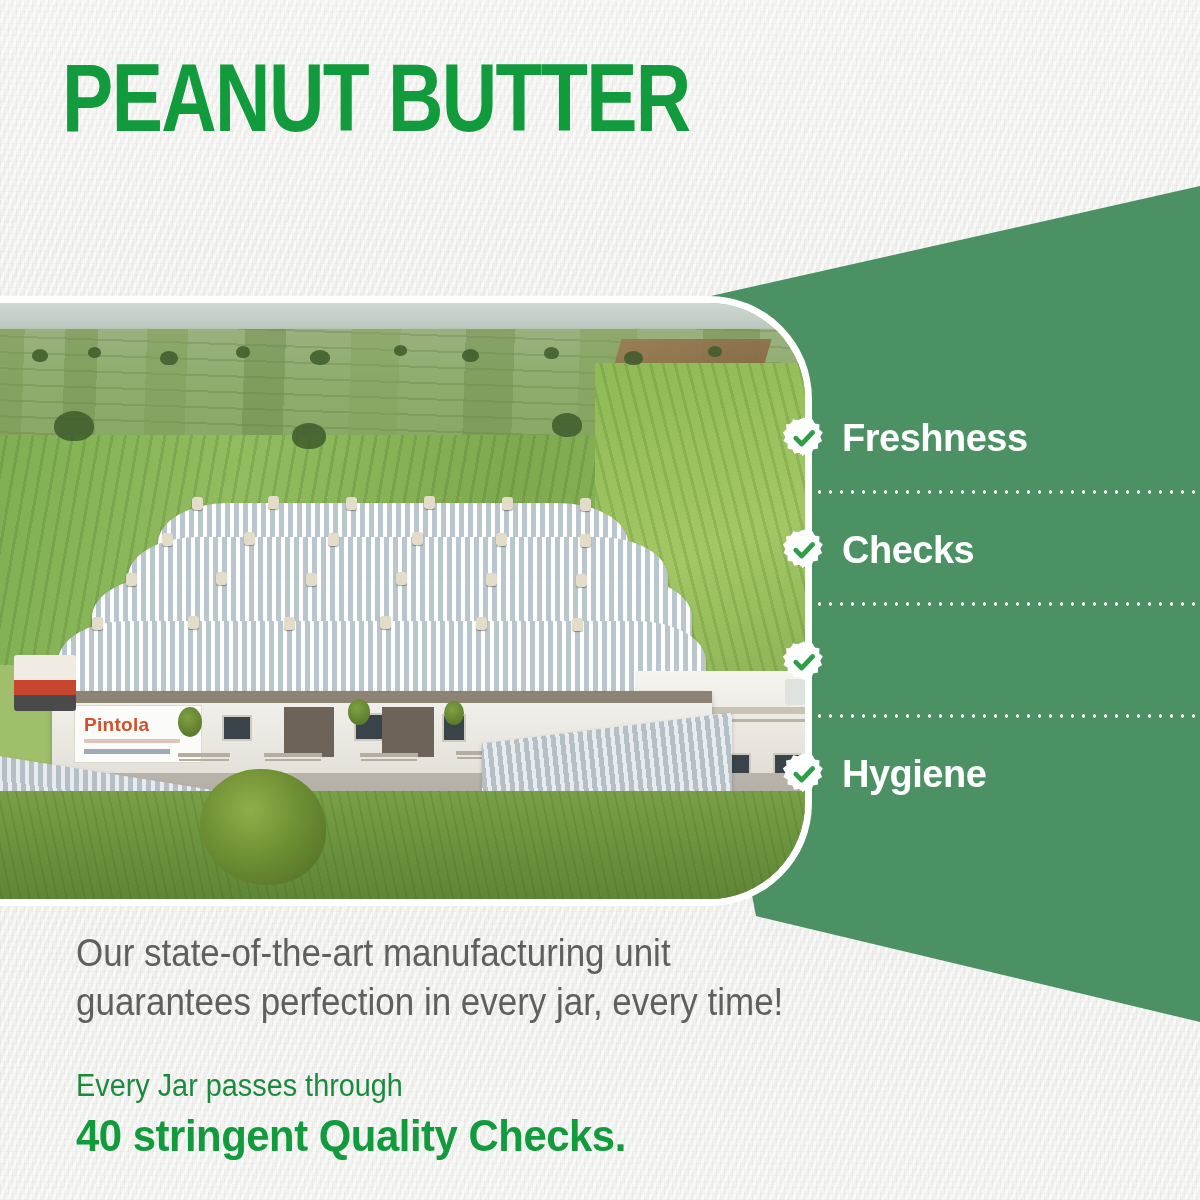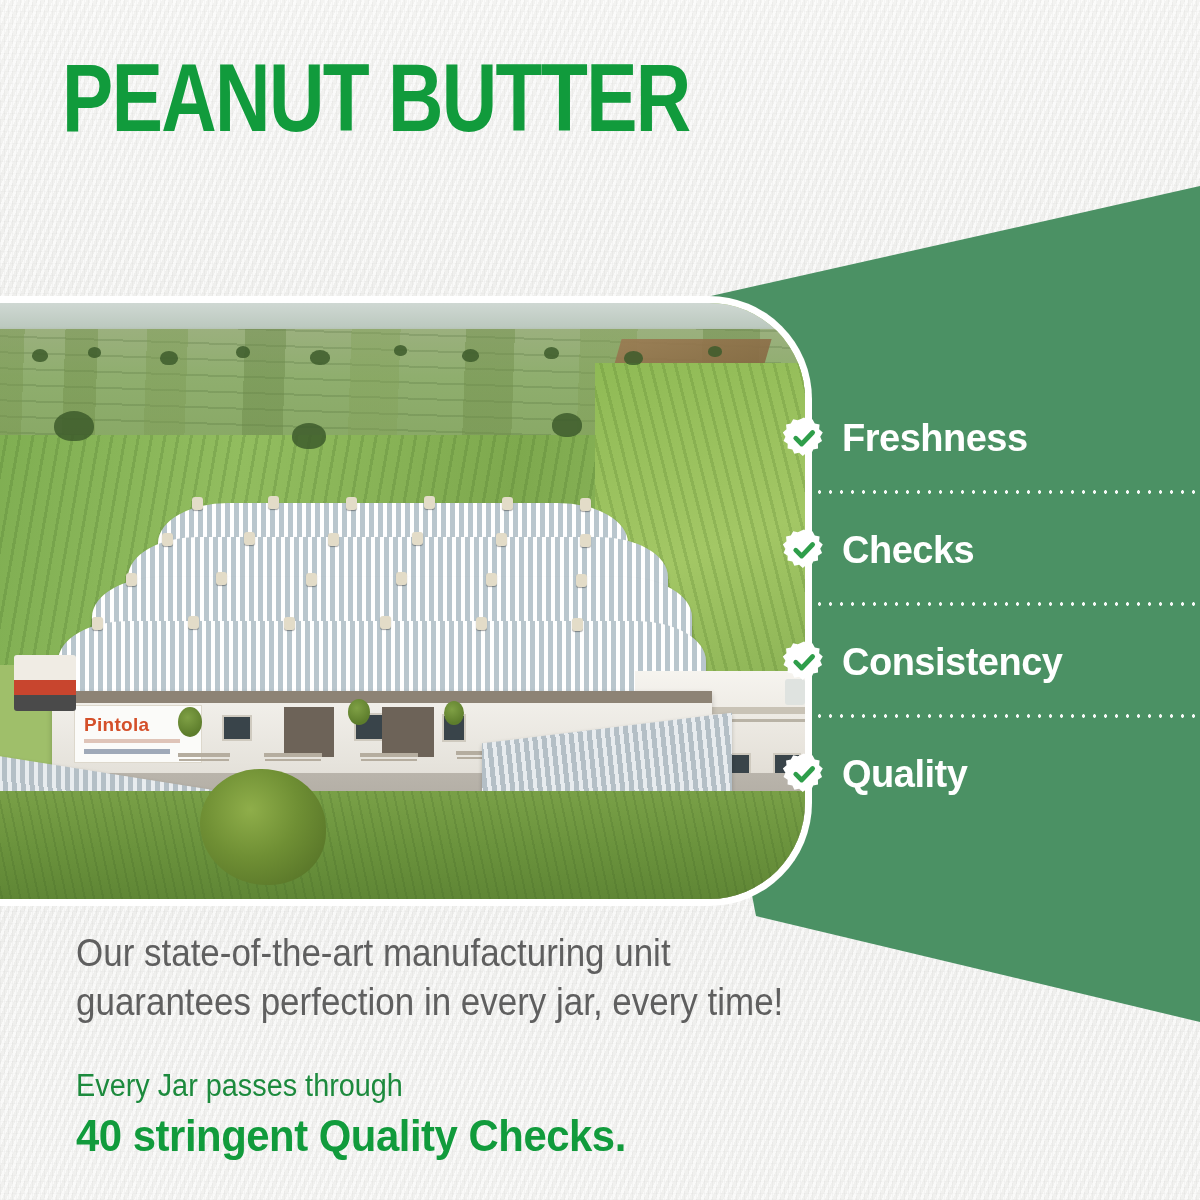--- a/index.html
+++ b/index.html
@@ -523,32 +523,31 @@
       <span class="divider"></span>
     </div>
 
     <div class="feature-row">
       <span class="badge">
         <svg viewBox="0 0 48 48" aria-hidden="true">
           <path fill="#ffffff" d="M24 1.5l4.1 3.2 5.1-1.2 2.6 4.6 5.2 1.1-0.5 5.3 4 3.5-2.8 4.5 2 4.9-4.5 2.8 0.1 5.3-5.2 1-2.2 4.8-5.2-1.1-4.0 3.4-4.0-3.4-5.2 1.1-2.2-4.8-5.2-1 0.1-5.3-4.5-2.8 2-4.9-2.8-4.5 4-3.5-0.5-5.3 5.2-1.1 2.6-4.6 5.1 1.2z"></path>
           <path fill="none" stroke="#2e9e4a" stroke-width="5.2" stroke-linecap="round" stroke-linejoin="round" d="M15 24.2l6.4 6.4L33.4 18"></path>
         </svg>
       </span>
-      <span class="feature-label">Consistency</span>
       <span class="divider"></span>
     </div>
 
     <div class="feature-row">
       <span class="badge">
         <svg viewBox="0 0 48 48" aria-hidden="true">
           <path fill="#ffffff" d="M24 1.5l4.1 3.2 5.1-1.2 2.6 4.6 5.2 1.1-0.5 5.3 4 3.5-2.8 4.5 2 4.9-4.5 2.8 0.1 5.3-5.2 1-2.2 4.8-5.2-1.1-4.0 3.4-4.0-3.4-5.2 1.1-2.2-4.8-5.2-1 0.1-5.3-4.5-2.8 2-4.9-2.8-4.5 4-3.5-0.5-5.3 5.2-1.1 2.6-4.6 5.1 1.2z"></path>
           <path fill="none" stroke="#2e9e4a" stroke-width="5.2" stroke-linecap="round" stroke-linejoin="round" d="M15 24.2l6.4 6.4L33.4 18"></path>
         </svg>
       </span>
-      <span class="feature-label">Quality</span>
+      <span class="feature-label">Hygiene</span>
     </div>
 
   </div>
 
   <div class="body-copy">
     <div class="body-line">Our state-of-the-art manufacturing unit</div>
     <div class="body-line">guarantees perfection in every jar, every time!</div>
   </div>
 
   <div class="kicker">

